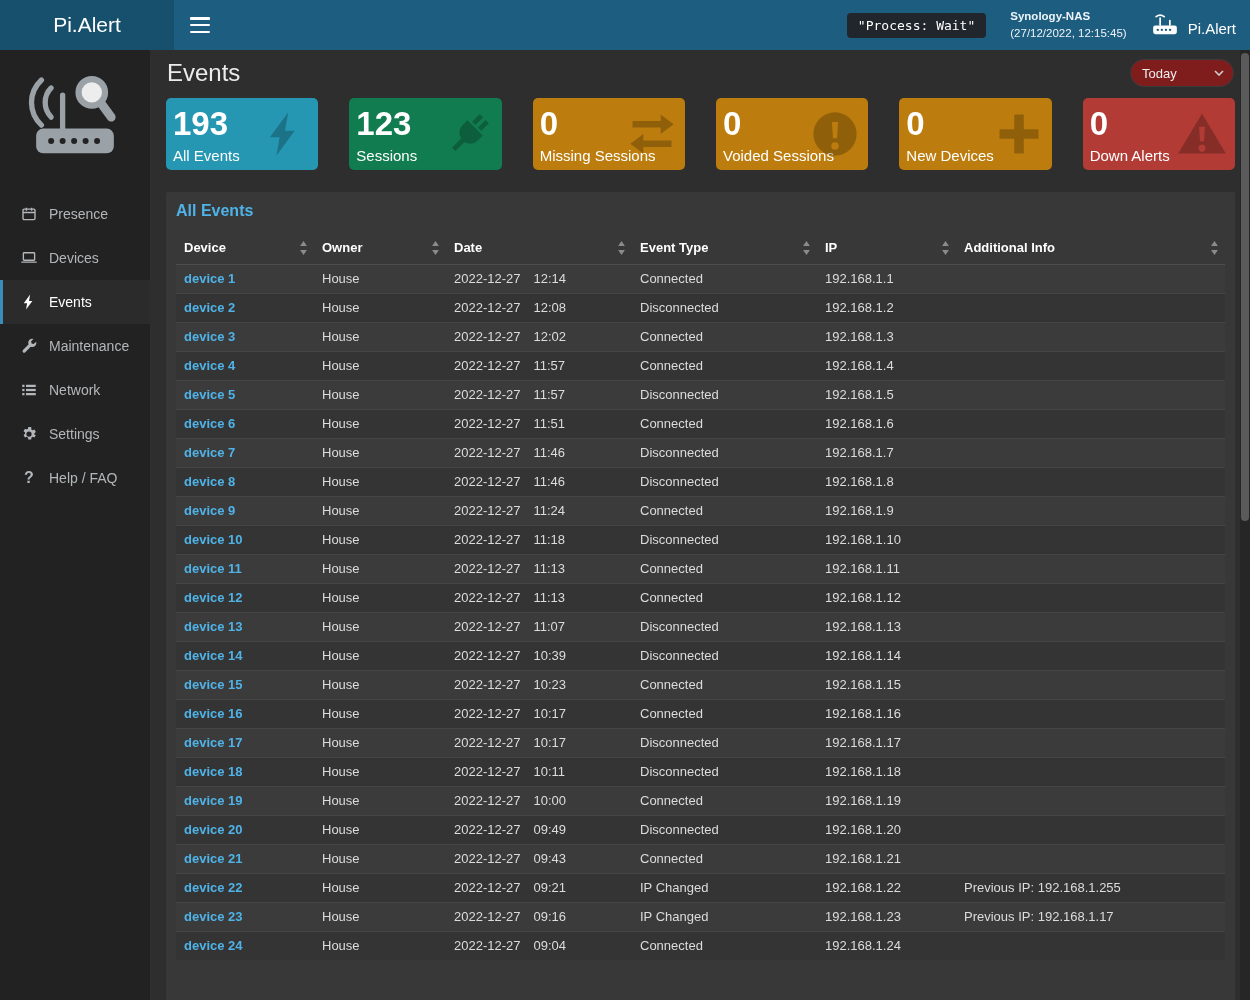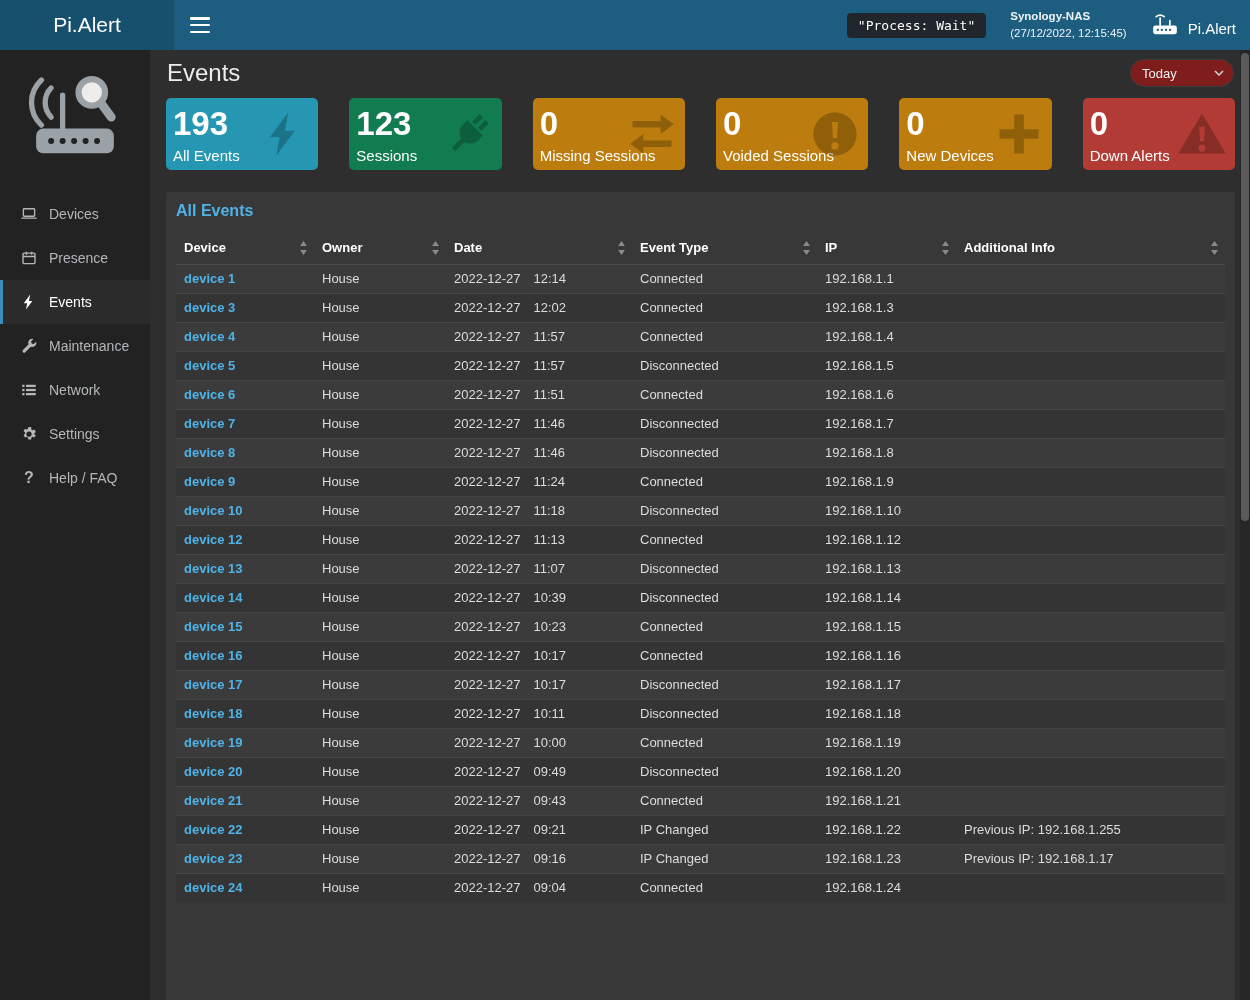--- a/index.html
+++ b/index.html
@@ -127,34 +127,34 @@
         <circle cx="59" cy="82" r="3.4"></circle>
           <circle cx="72" cy="82" r="3.4"></circle>
         <circle cx="85" cy="82" r="3.4"></circle>
       </g>
     </svg>
   </div>
   <ul class="menu">
     <li class="menu-item">
       <span class="micon">
         <svg viewBox="0 0 24 24" fill="none" stroke="currentColor" stroke-width="1.8">
-            <rect x="4.5" y="5" width="15" height="10" rx="1"></rect>
-            <path d="M2.5 17.5h19" stroke-linecap="round"></path>
-          </svg>
-      </span>
-      <span>Devices</span>
+            <rect x="4" y="5.5" width="16" height="14" rx="1.5"></rect>
+            <path d="M4 10h16M8.5 3.5v4M15.5 3.5v4"></path>
+          </svg>
+      </span>
+      <span>Presence</span>
     </li>
     <li class="menu-item">
       <span class="micon">
         <svg viewBox="0 0 24 24" fill="none" stroke="currentColor" stroke-width="1.8">
-            <rect x="4" y="5.5" width="16" height="14" rx="1.5"></rect>
-            <path d="M4 10h16M8.5 3.5v4M15.5 3.5v4"></path>
-          </svg>
-      </span>
-      <span>Presence</span>
+            <rect x="4.5" y="5" width="15" height="10" rx="1"></rect>
+            <path d="M2.5 17.5h19" stroke-linecap="round"></path>
+          </svg>
+      </span>
+      <span>Devices</span>
     </li>
     <li class="menu-item active">
       <span class="micon">
         <svg viewBox="0 0 24 24">
             <path fill="currentColor" d="M13.5 2 5 13.5h4.5L8 22l8.5-11.5H12z"></path>
           </svg>
       </span>
       <span>Events</span>
     </li>
     <li class="menu-item">
@@ -320,20 +320,28 @@
       <tbody id="events-tbody">
           <tr>
     <td><a class="device-link">device 1</a></td>
     <td class="owner-cell">House</td>
     <td><span class="date-part">2022-12-27</span><span class="time-part">12:14</span></td>
     <td class="type-cell">Connected</td>
     <td class="ip-cell">192.168.1.1</td>
     <td class="info-cell"></td>
   </tr>
           <tr>
+    <td><a class="device-link">device 2</a></td>
+    <td class="owner-cell">House</td>
+    <td><span class="date-part">2022-12-27</span><span class="time-part">12:08</span></td>
+    <td class="type-cell">Disconnected</td>
+    <td class="ip-cell">192.168.1.2</td>
+    <td class="info-cell"></td>
+  </tr>
+          <tr>
     <td><a class="device-link">device 3</a></td>
     <td class="owner-cell">House</td>
     <td><span class="date-part">2022-12-27</span><span class="time-part">12:02</span></td>
     <td class="type-cell">Connected</td>
     <td class="ip-cell">192.168.1.3</td>
     <td class="info-cell"></td>
   </tr>
           <tr>
     <td><a class="device-link">device 4</a></td>
     <td class="owner-cell">House</td>
@@ -381,20 +389,28 @@
     <td class="type-cell">Connected</td>
     <td class="ip-cell">192.168.1.9</td>
     <td class="info-cell"></td>
   </tr>
           <tr>
     <td><a class="device-link">device 10</a></td>
     <td class="owner-cell">House</td>
     <td><span class="date-part">2022-12-27</span><span class="time-part">11:18</span></td>
     <td class="type-cell">Disconnected</td>
     <td class="ip-cell">192.168.1.10</td>
+    <td class="info-cell"></td>
+  </tr>
+          <tr>
+    <td><a class="device-link">device 11</a></td>
+    <td class="owner-cell">House</td>
+    <td><span class="date-part">2022-12-27</span><span class="time-part">11:13</span></td>
+    <td class="type-cell">Connected</td>
+    <td class="ip-cell">192.168.1.11</td>
     <td class="info-cell"></td>
   </tr>
           <tr>
     <td><a class="device-link">device 12</a></td>
     <td class="owner-cell">House</td>
     <td><span class="date-part">2022-12-27</span><span class="time-part">11:13</span></td>
     <td class="type-cell">Connected</td>
     <td class="ip-cell">192.168.1.12</td>
     <td class="info-cell"></td>
   </tr>

